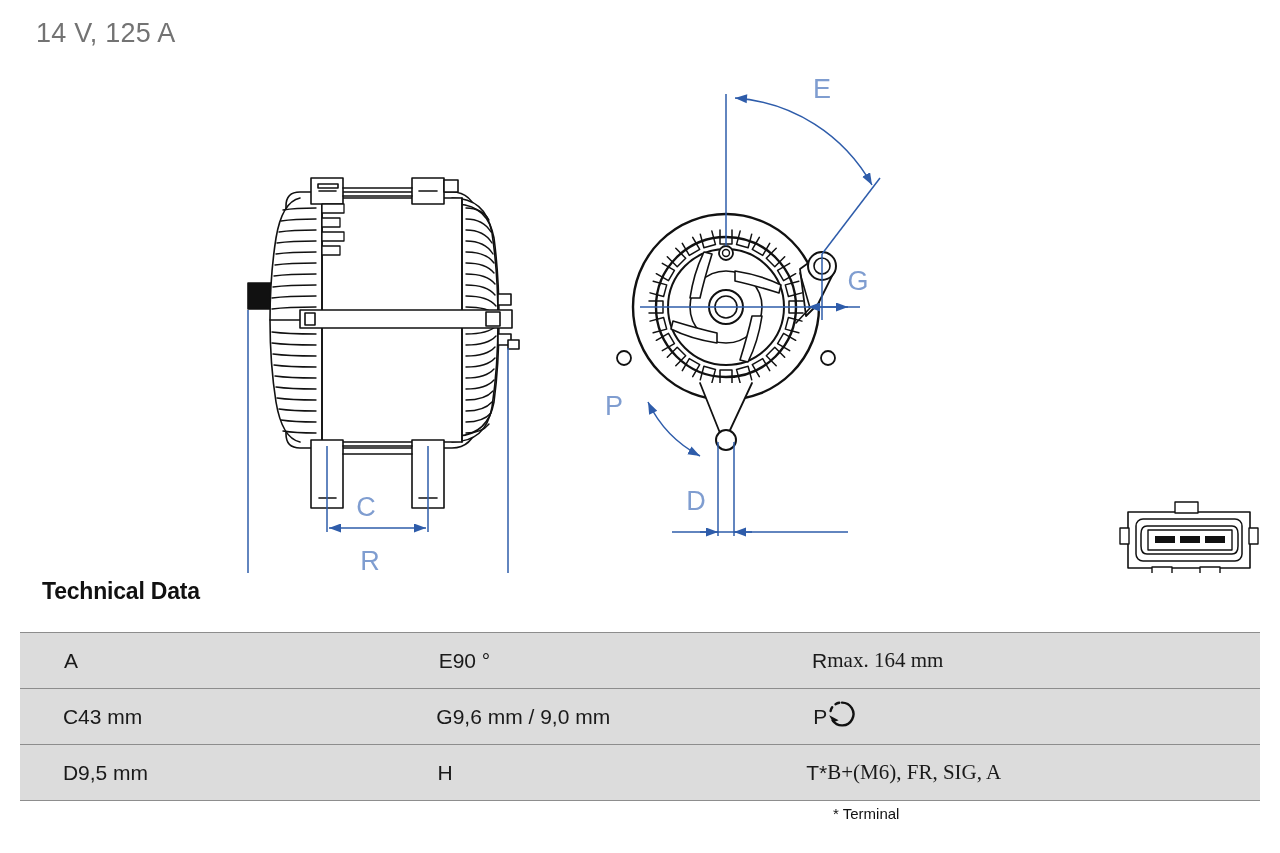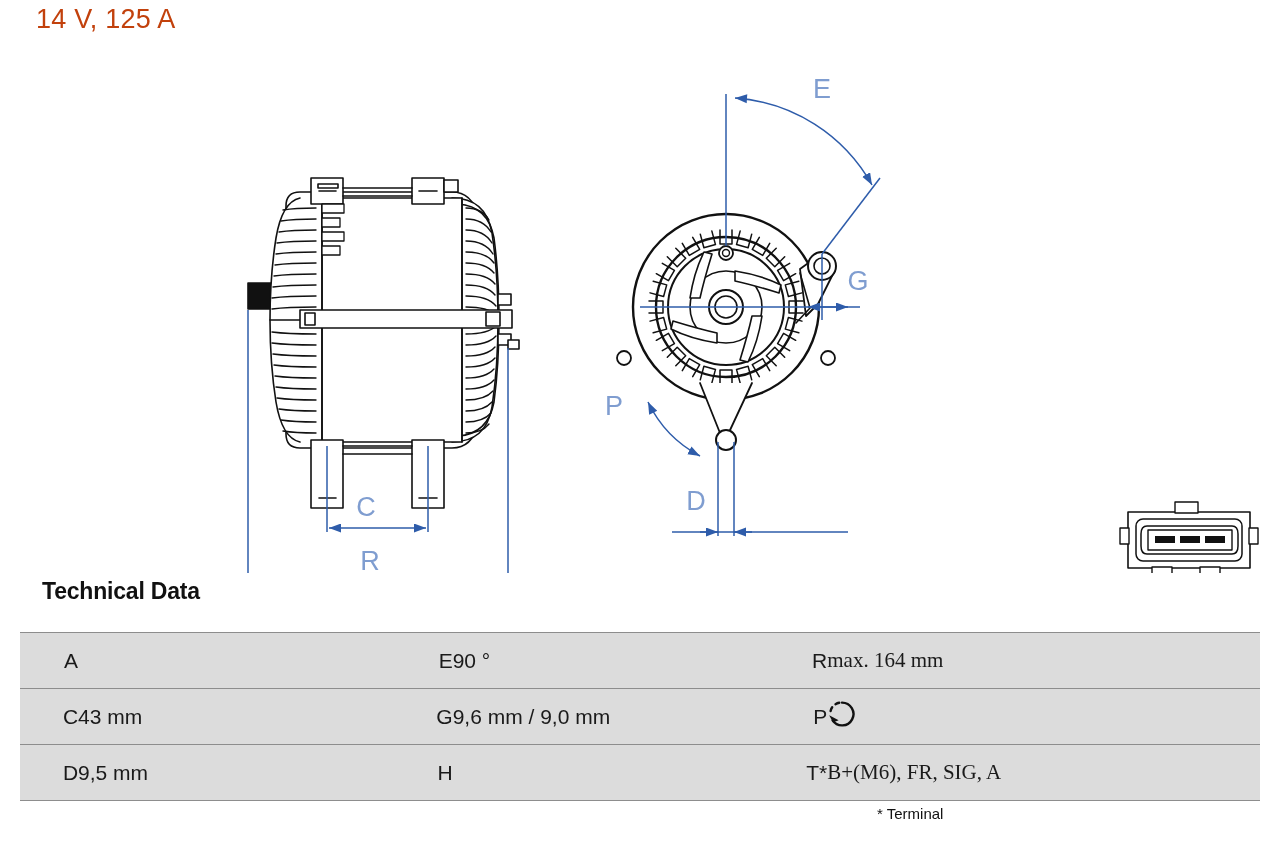--- a/index.html
+++ b/index.html
@@ -13,25 +13,25 @@
   }
   #page {
     position: relative;
     width: 1280px; height: 853px;
     background: #ffffff;
   }
 
   
   #title {
     position: absolute;
-    left: 36px; top: 4px;
+    left: 36px; top: 18px;
     font-size: 27px;
     font-weight: 400;
     letter-spacing: 0.2px;
-    color: #c2410c;
+    color: #737373;
   }
 
   
   #drawing {
     position: absolute;
     left: 0; top: 58px;
     width: 1280px; height: 515px;
   }
   #drawing svg { display: block; }
 
@@ -83,21 +83,20 @@
   td.val-c { width: 432px; font-family: Liberation Serif, serif; }
   td.key-a { padding-left: 14px; }
 
   .rot-icon { display: inline-block; vertical-align: -6px; }
 
   #footnote {
     position: absolute;
     left: 833px; top: 227px;
     font-size: 15px;
     color: #111;
-    margin-left: 44px;
   }
 
   
   .dimlabel {
     font-family: "Liberation Sans", sans-serif;
     font-size: 27px;
     fill: #7f9dd0;
   }
   .pinlabel {
     font-family: "Liberation Sans", sans-serif;

